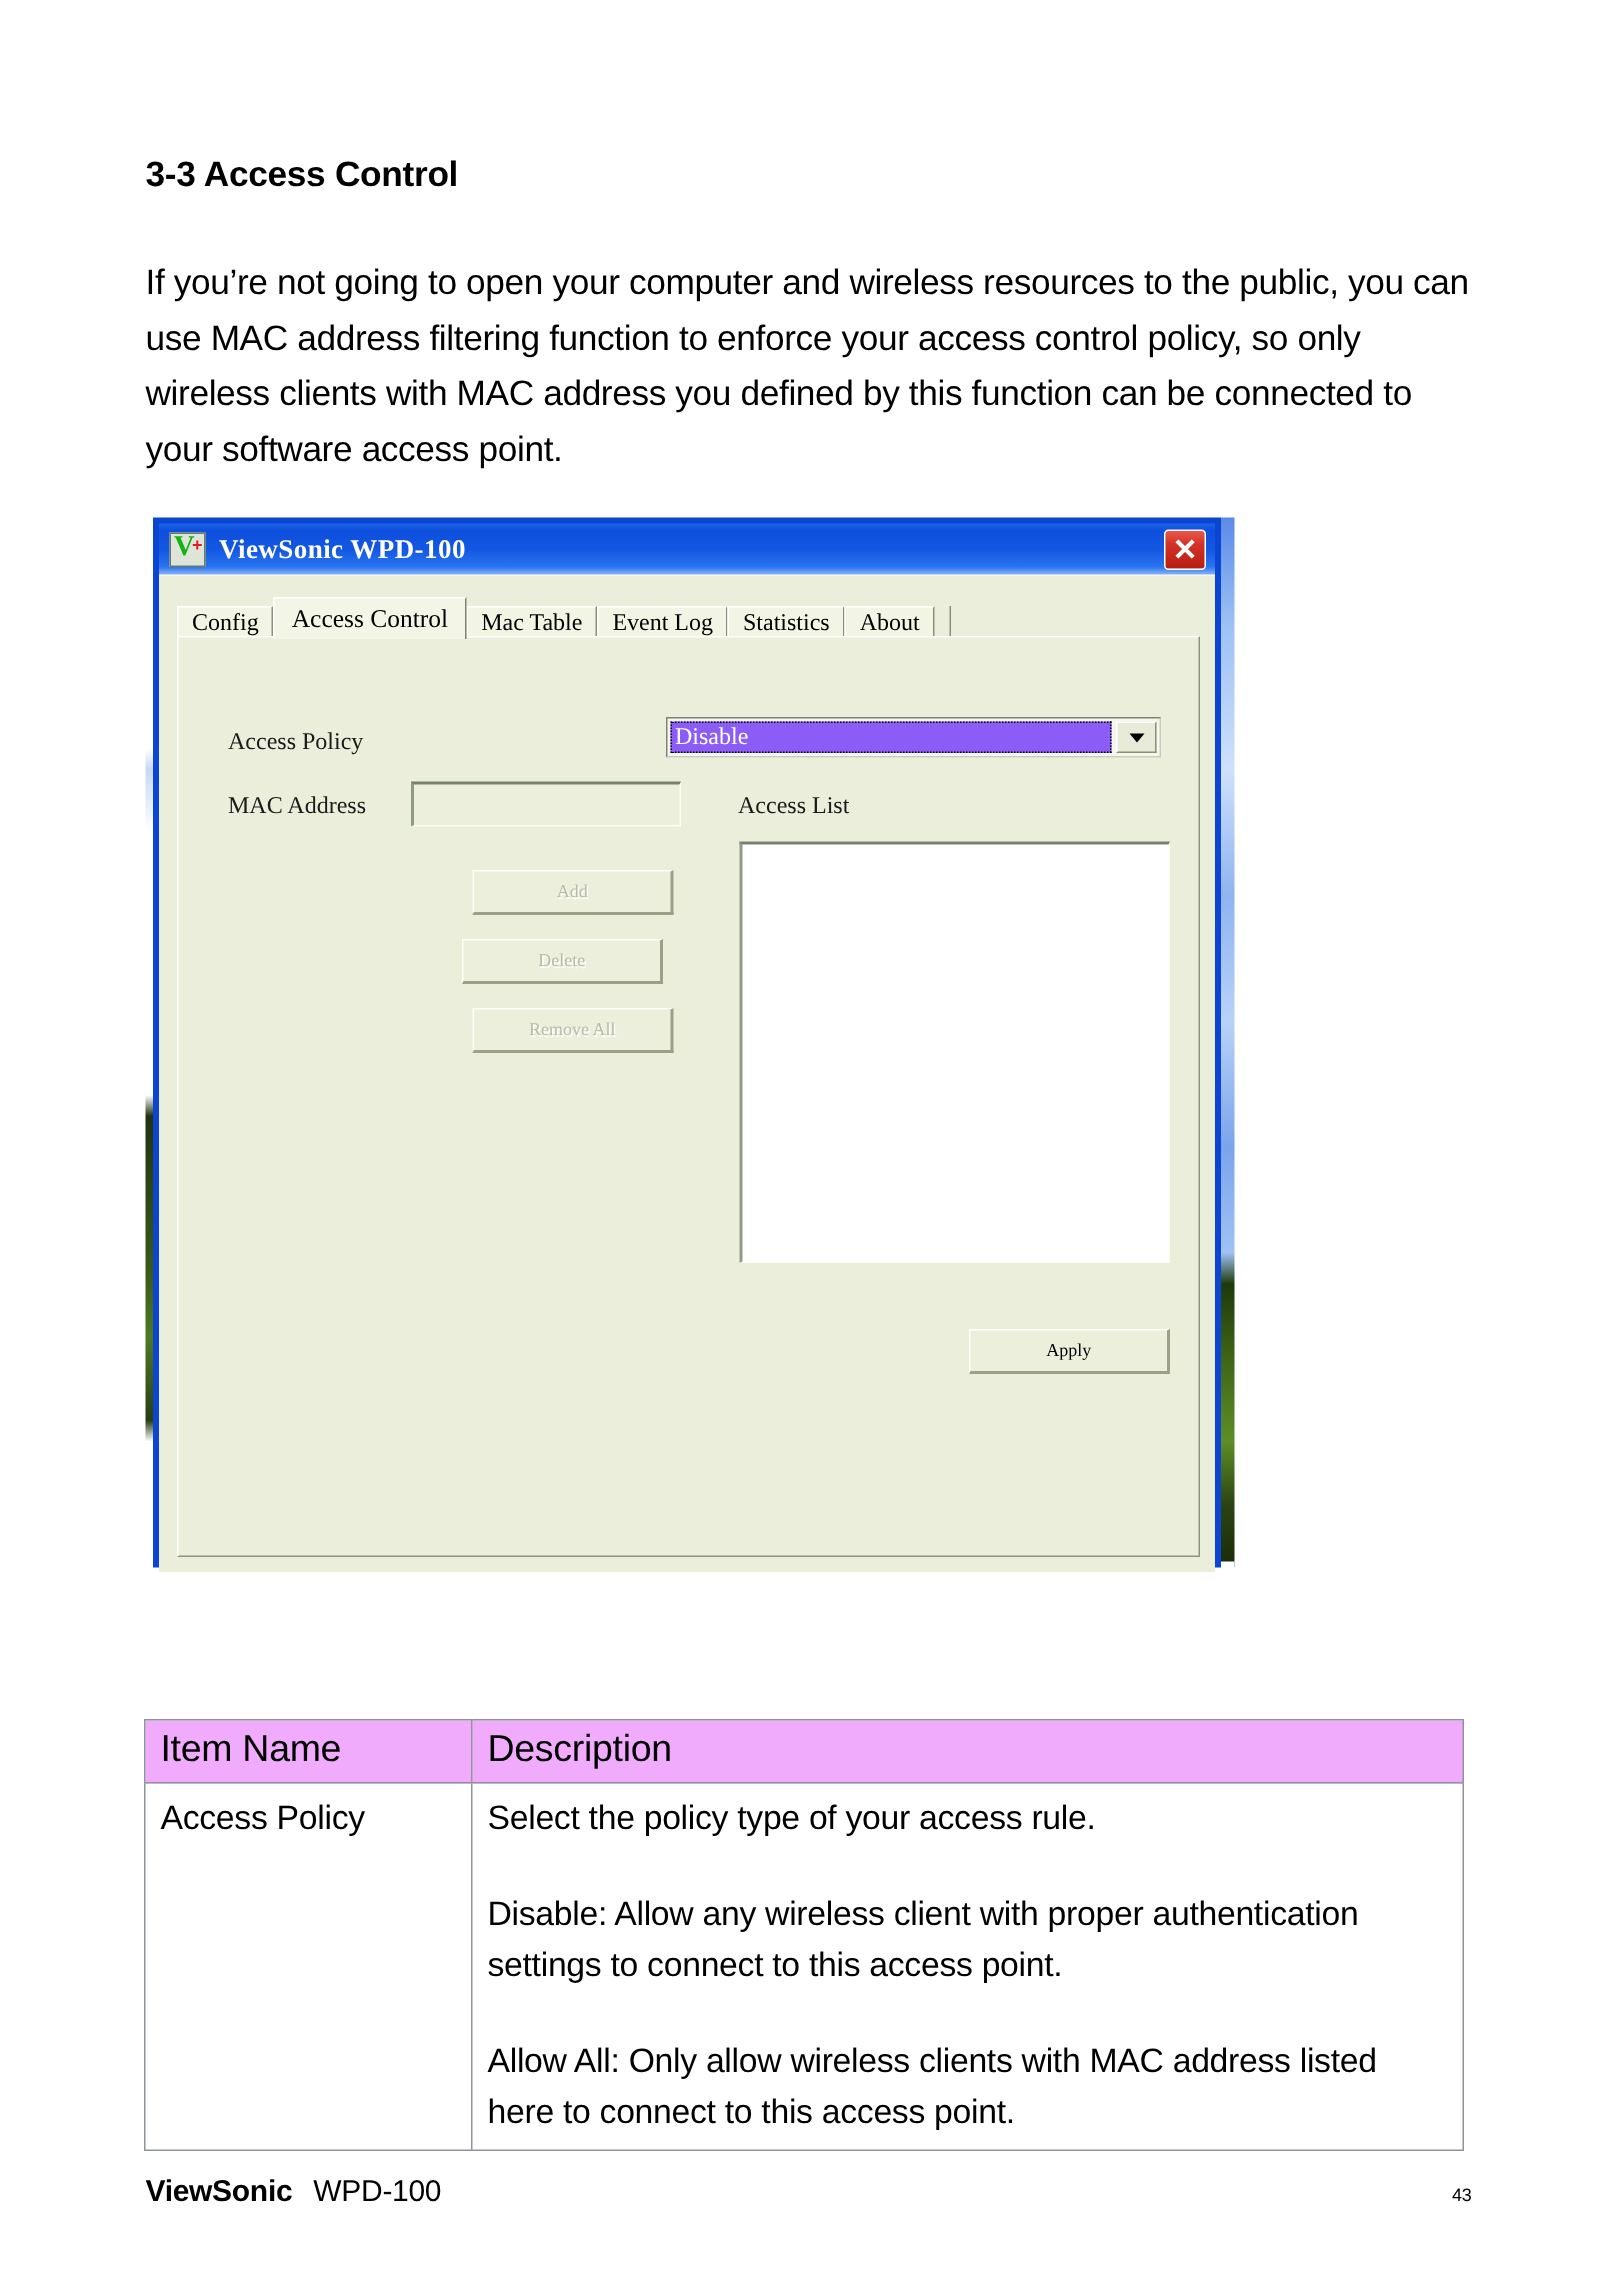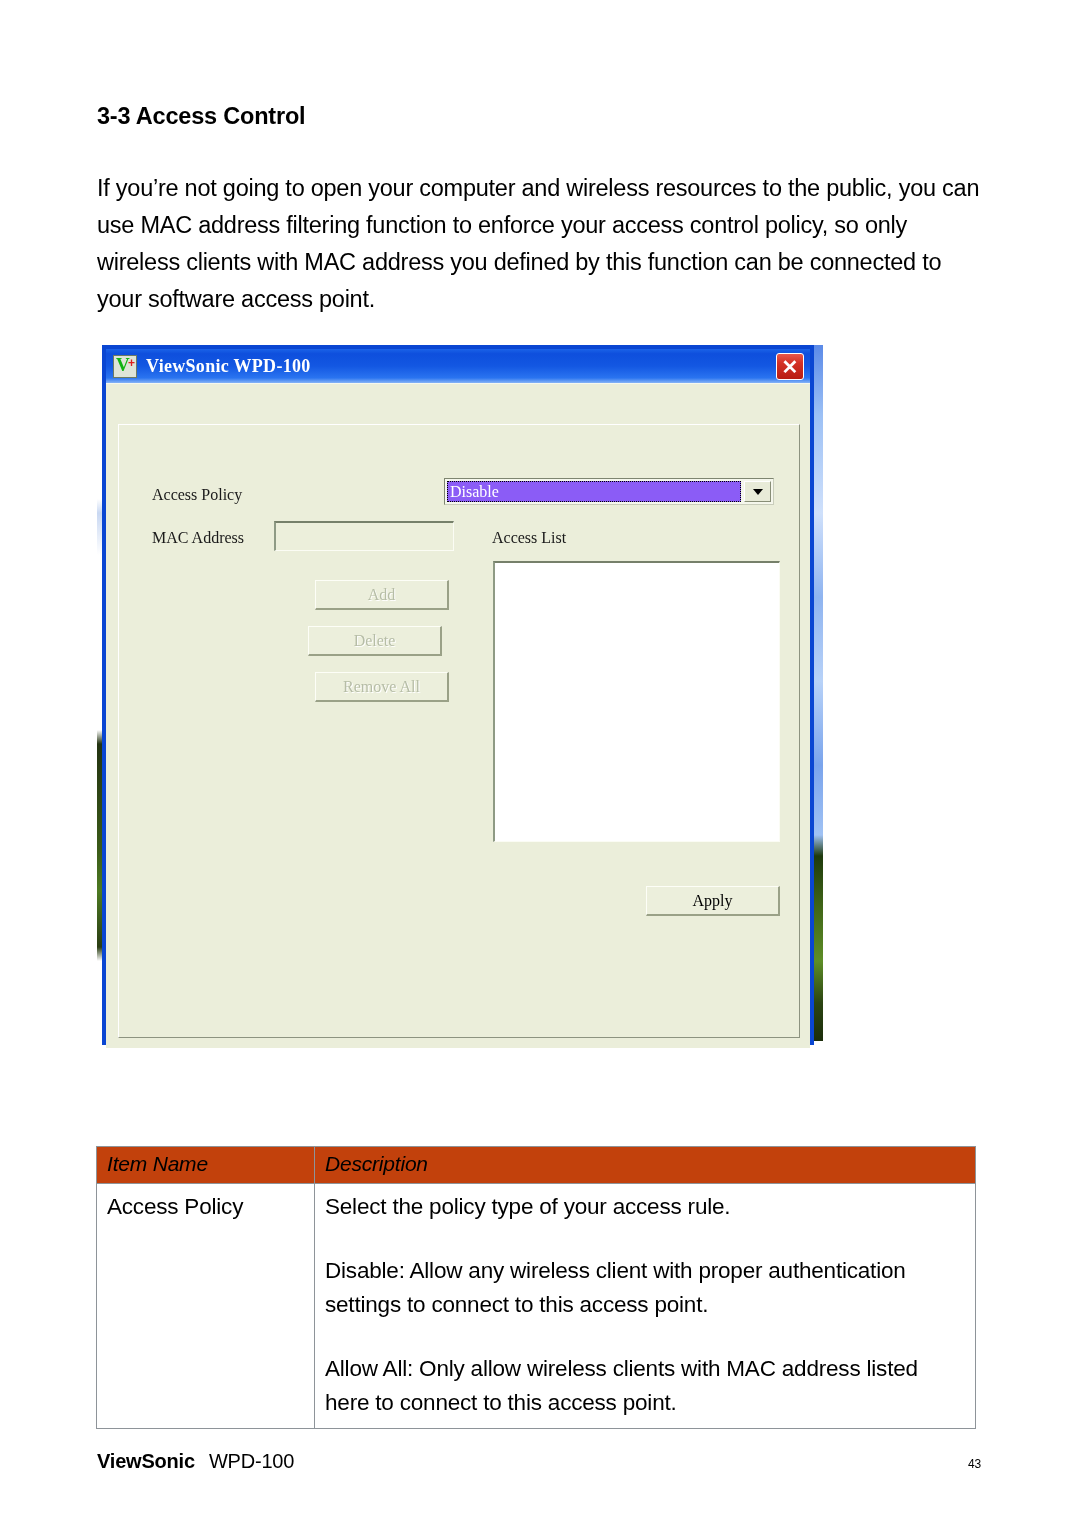--- a/index.html
+++ b/index.html
@@ -321,21 +321,21 @@
 
   
   .btn {
     position: absolute;
     background: #ecefdc;
     border-top: 1px solid #fdfef7;
     border-left: 1px solid #fdfef7;
     border-right: 2px solid #9aa187;
     border-bottom: 2px solid #9aa187;
     font-family: "Liberation Serif", serif;
-    font-size: 16px;
+    font-size: 12px;
     text-align: center;
     box-sizing: border-box;
     white-space: nowrap;
   }
   .btn.disabled {
     color: #b6bda6;
     text-shadow: 1px 1px 0 #ffffff;
   }
   .btn-add       { left: 196px; top: 155px;  width: 134px; height: 30px; line-height: 27px; }
   .btn-delete    { left: 189px; top: 201px;  width: 134px; height: 30px; line-height: 27px; }
@@ -369,23 +369,22 @@
   .desc-table th,
   .desc-table td {
     border: 1px solid #8e9499;
     padding: 6px 10px 8px 10px;
     vertical-align: top;
     text-align: left;
     font-weight: normal;
     letter-spacing: -0.2px;
   }
   .desc-table thead th {
-    background: #c2410c;
-    font-style: italic;
-    font-size: 21px;
+    background: #f0abfc;
+    font-size: 25px;
     padding-top: 5px;
     padding-bottom: 7px;
   }
   .desc-table col.c1 { width: 218px; }
   .desc-table .cell-para {
     margin: 0;
     line-height: 34px;
   }
   .desc-table .cell-para + .cell-para {
     margin-top: 30px;
@@ -432,20 +431,29 @@
         <div class="app-icon">
           <span class="v">V</span>
           <span class="plus">+</span>
         </div>
         <div class="win-title">ViewSonic WPD-100</div>
         <div class="close-btn">✕</div>
       </div>
 
       <div class="client">
 
+        <div class="tabstrip">
+          <div class="tab">Config</div>
+          <div class="tab active">Access Control</div>
+          <div class="tab">Mac Table</div>
+          <div class="tab">Event Log</div>
+          <div class="tab">Statistics</div>
+          <div class="tab">About</div>
+          <div class="tab-spacer"></div>
+        </div>
 
         <div class="tabpage">
 
           <div class="lbl lbl-access-policy">Access Policy</div>
 
           <div class="combo">
             <div class="combo-value">Disable</div>
             <div class="combo-arrow">
               <span class="caret"></span>
             </div>

